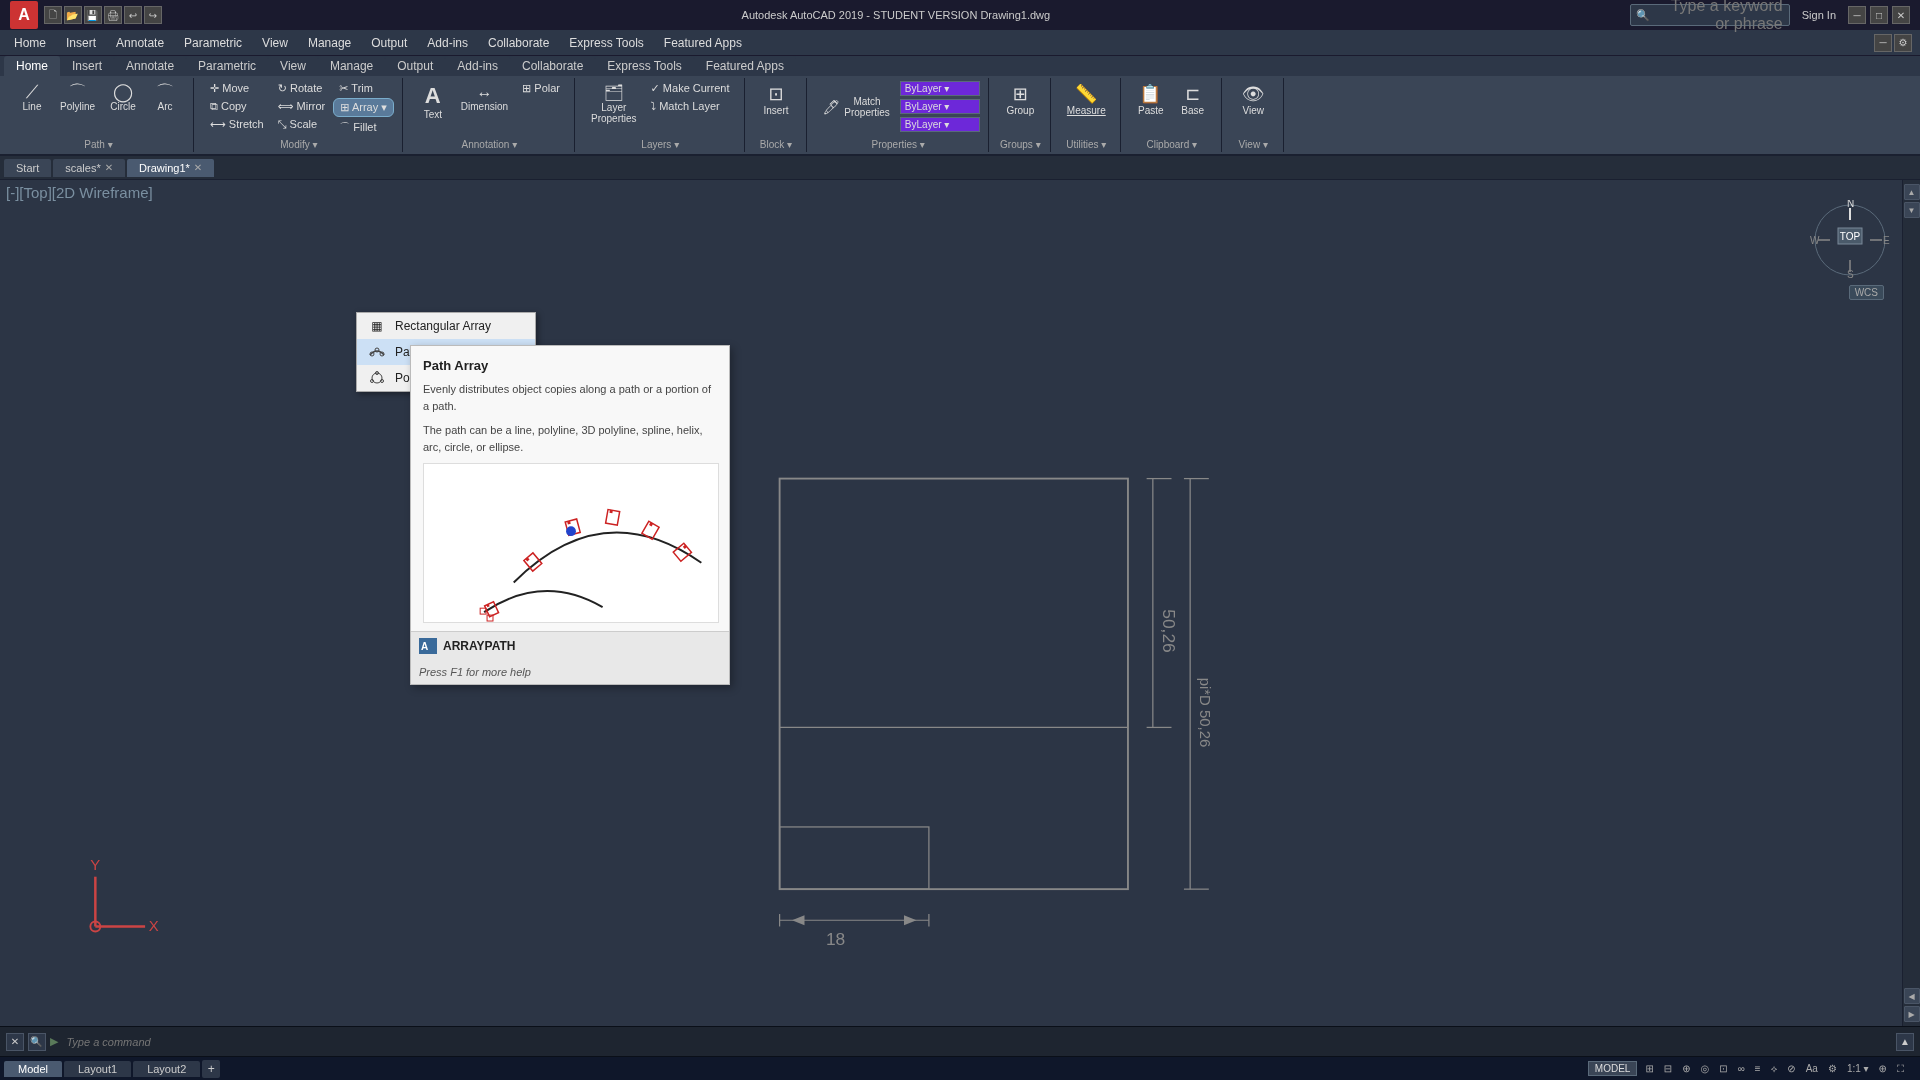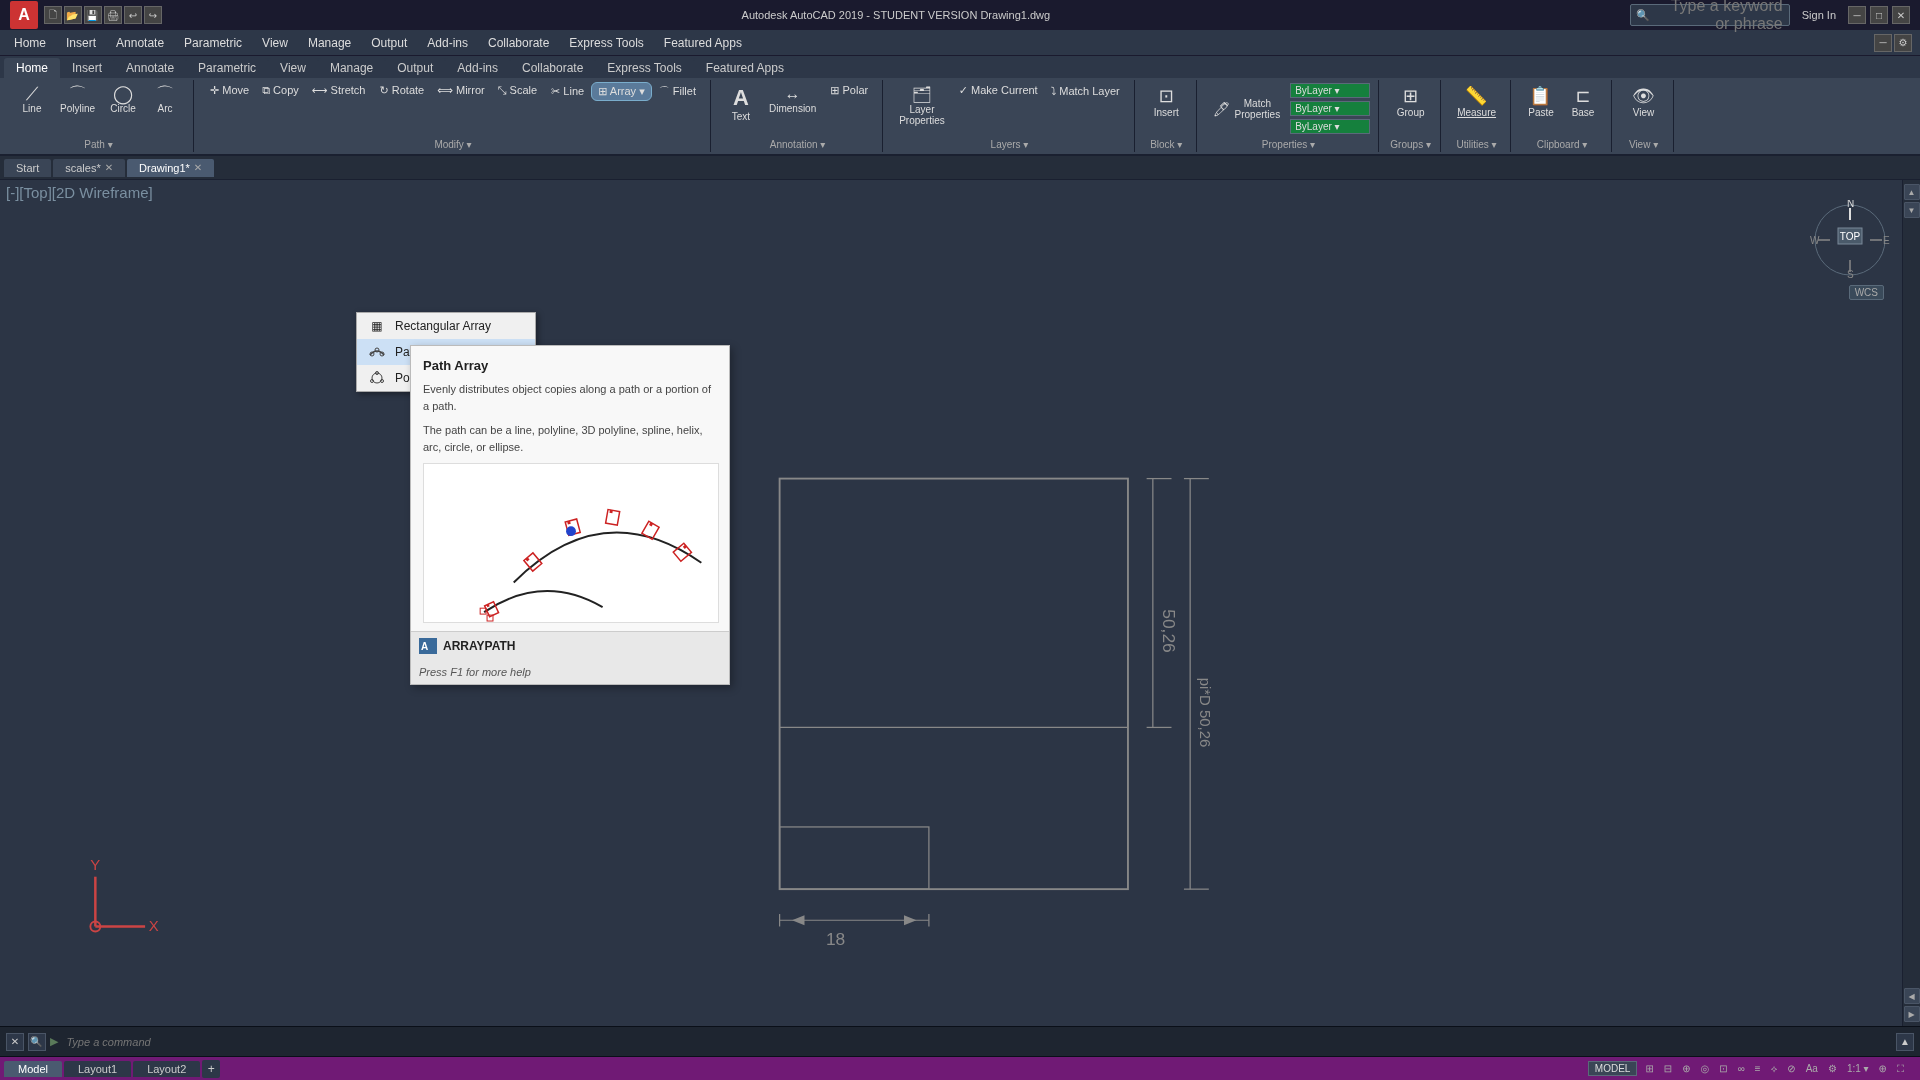--- a/index.html
+++ b/index.html
@@ -361,21 +361,21 @@
       font-size: 10px;
       display: flex;
       align-items: center;
       justify-content: center;
       cursor: pointer;
     }
 
     
     #layout-tabs {
       height: 24px;
-      background: #701a75;
+      background: #0f172a;
       display: flex;
       align-items: center;
       padding: 0 4px;
       gap: 2px;
       border-top: 1px solid #0a0f18;
     }
     .layout-tab {
       padding: 2px 14px;
       background: #2d3748;
       color: #ccc;
@@ -416,36 +416,36 @@
     }
 
     
     .array-btn-highlighted {
       background: #5a7a9a !important;
       border: 1px solid #7aadcc !important;
     }
 
     
     .bylayer-box {
-      background: #15803d;
+      background: #6d28d9;
       border: 1px solid #5a6a7a;
       color: #ddd;
       font-size: 10px;
       padding: 1px 4px;
       min-width: 80px;
       display: flex;
       align-items: center;
       justify-content: space-between;
       cursor: pointer;
       margin: 1px 0;
     }
 
     .ribbon-col {
       display: flex;
-      flex-direction: row;
+      flex-direction: column;
       gap: 1px;
       justify-content: center;
     }
   </style>
 </head>
 <body>
 
 <div id="titlebar">
   <div class="left">
     <div style="width:28px;height:28px;background:#cc3333;color:white;font-weight:bold;font-size:16px;display:flex;align-items:center;justify-content:center;border-radius:2px;">A</div>
@@ -533,21 +533,21 @@
           <div class="ribbon-btn-small">✛ Move</div>
           <div class="ribbon-btn-small">⧉ Copy</div>
           <div class="ribbon-btn-small">⟷ Stretch</div>
         </div>
         <div class="ribbon-col">
           <div class="ribbon-btn-small">↻ Rotate</div>
           <div class="ribbon-btn-small">⟺ Mirror</div>
           <div class="ribbon-btn-small">⤡ Scale</div>
         </div>
         <div class="ribbon-col">
-          <div class="ribbon-btn-small">✂ Line</div>
+          <div class="ribbon-btn-small">✂ Trim</div>
           <div class="ribbon-btn-small array-btn-highlighted" style="background:#4a6a8a;border:1px solid #6a9abc;border-radius:6px;">⊞ Array ▾</div>
           <div class="ribbon-btn-small">⌒ Fillet</div>
         </div>
       </div>
       <div class="ribbon-group-label">Modify ▾</div>
     </div>
 
     <div class="ribbon-group">
       <div class="ribbon-buttons">
         <div class="ribbon-btn">

